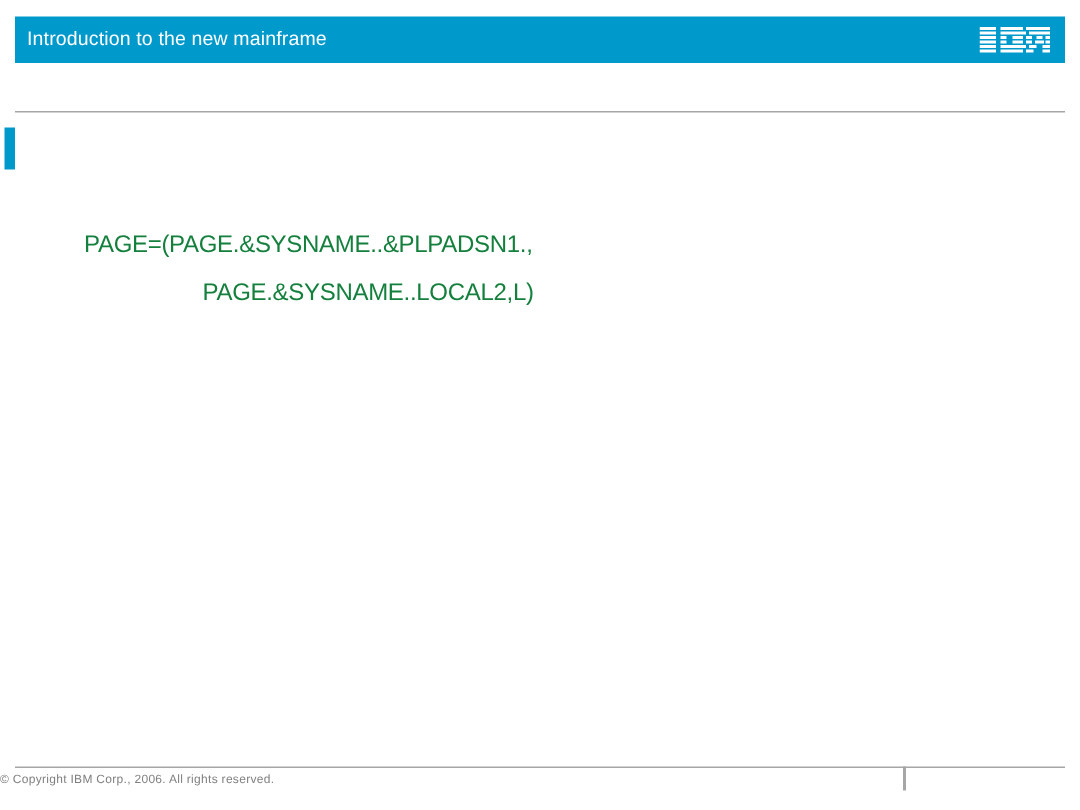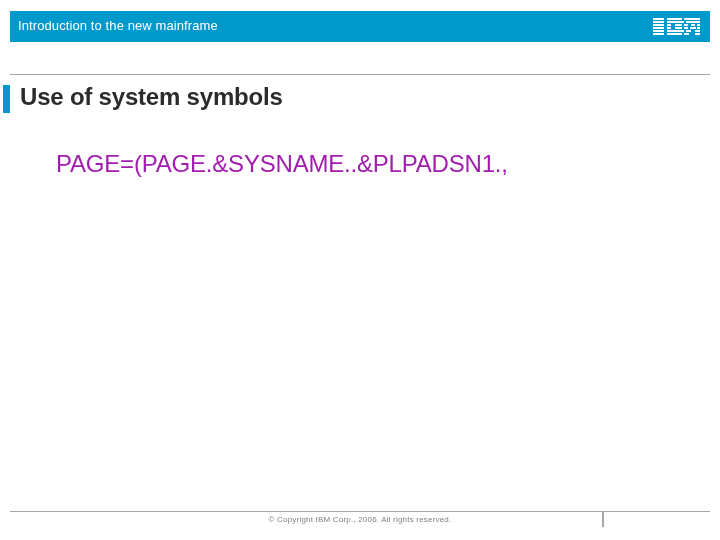--- a/index.html
+++ b/index.html
@@ -80,23 +80,23 @@
   }
 
   
   .code-block {
     position: absolute;
     left: 56px;
     top: 148px;
     width: 600px;
   }
   .code-line {
-    font-size: 24px;
+    font-size: 16px;
     line-height: 32px;
-    color: #a21caf;
+    color: #15803d;
     white-space: pre;
     letter-spacing: -0.2px;
   }
   .code-line.indent {
     padding-left: 79px;
   }
 
   
   .footer-rule {
     position: absolute;
@@ -112,21 +112,20 @@
     top: 511px;
     width: 2px;
     height: 16px;
     background: #a6a6a6;
   }
   .footer-copyright {
     position: absolute;
     left: 0;
     top: 514px;
     width: 720px;
-    text-align: center;
     font-size: 8px;
     line-height: 11px;
     color: #808080;
     letter-spacing: 0.2px;
   }
 </style>
 </head>
 <body>
 
 <div class="slide">
@@ -170,23 +169,23 @@
           <rect x="62" y="30" width="10" height="4"></rect>
           <rect x="84" y="30" width="10" height="4"></rect>
         </g>
       </svg>
     </div>
   </div>
 
   <div class="header-rule"></div>
 
   <div class="title-accent"></div>
-  <div class="slide-title">Use of system symbols</div>
 
   <div class="code-block">
     <div class="code-line">PAGE=(PAGE.&amp;SYSNAME..&amp;PLPADSN1.,</div>
+    <div class="code-line indent">PAGE.&amp;SYSNAME..LOCAL2,L)</div>
   </div>
 
   <div class="footer-rule"></div>
   <div class="footer-tick"></div>
   <div class="footer-copyright">© Copyright IBM Corp., 2006. All rights reserved.</div>
 
 </div>
 
 </body></html>

